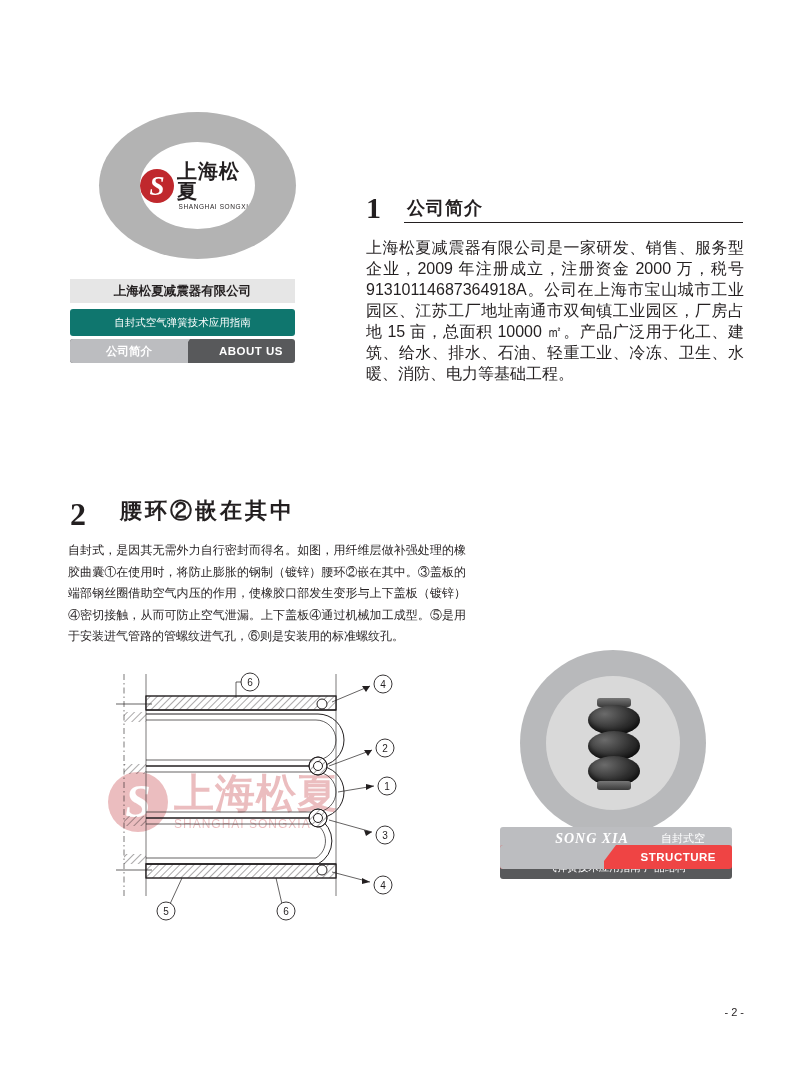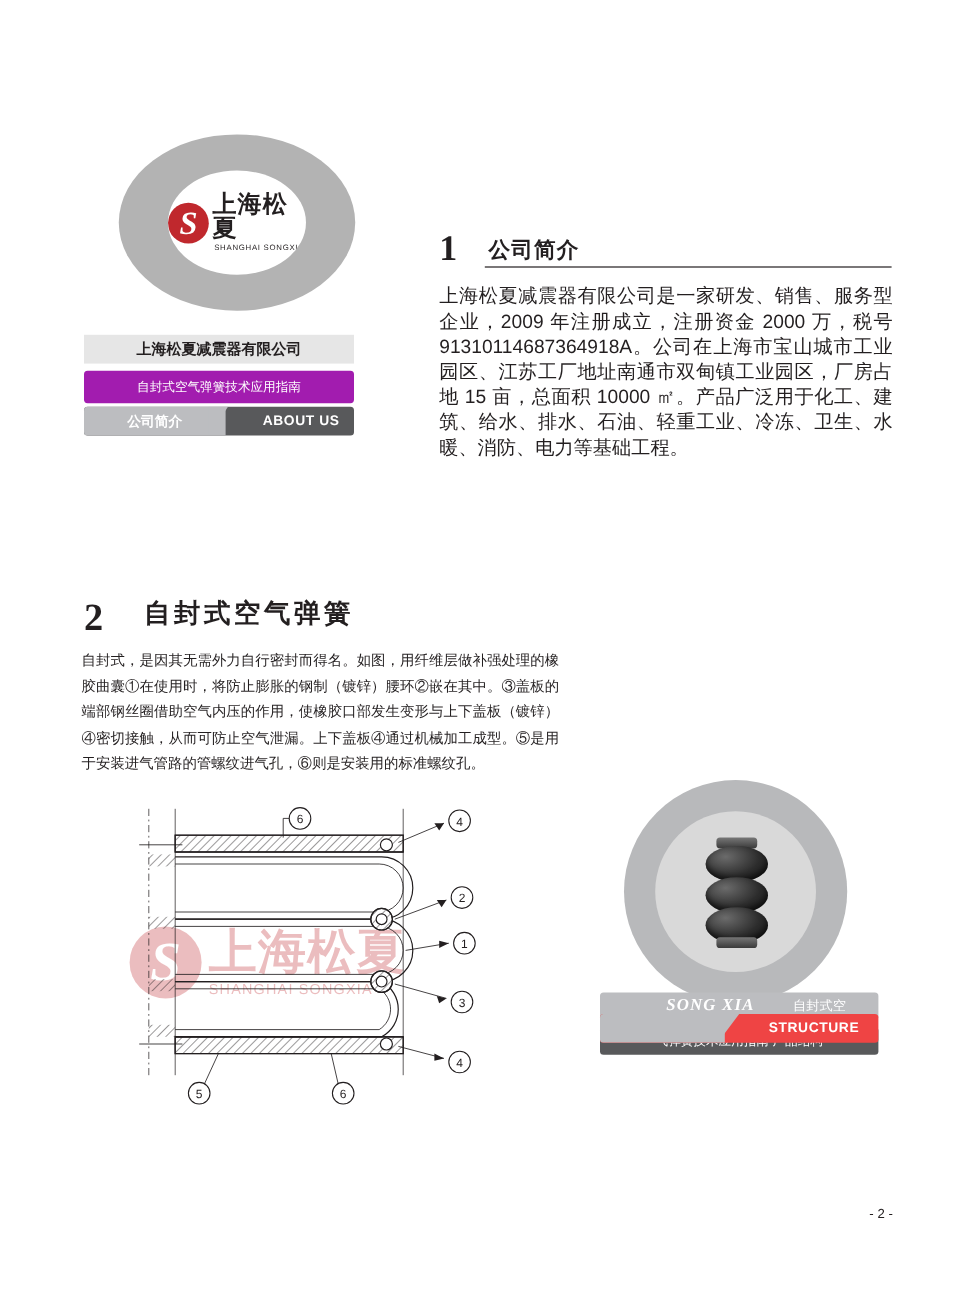--- a/index.html
+++ b/index.html
@@ -95,21 +95,21 @@
     font-size: 12.5px;
     font-weight: bold;
     color: #231f20;
   }
   #bar-guide {
     position: absolute;
     left: 70px;
     top: 309px;
     width: 225px;
     height: 27px;
-    background: #a21caf;
+    background: #0f766e;
     border-radius: 3px;
     display: flex;
     align-items: center;
     justify-content: center;
     font-size: 10.5px;
     color: #ffffff;
   }
   #bar-about {
     position: absolute;
     left: 70px;
@@ -428,21 +428,21 @@
   <div class="tab-slant"></div>
   <div class="right-label">ABOUT US</div>
 </div>
 
 <div id="s1-num">1</div>
 <div id="s1-title">公司简介</div>
 <div id="s1-rule"></div>
 <div id="s1-body">上海松夏减震器有限公司是一家研发、销售、服务型企业，2009 年注册成立，注册资金 2000 万，税号 91310114687364918A。公司在上海市宝山城市工业园区、江苏工厂地址南通市双甸镇工业园区，厂房占地 15 亩，总面积 10000 ㎡。产品广泛用于化工、建筑、给水、排水、石油、轻重工业、冷冻、卫生、水暖、消防、电力等基础工程。</div>
 
 <div id="s2-num">2</div>
-<div id="s2-title">自封式空气弹簧</div>
+<div id="s2-title">腰环②嵌在其中</div>
 <div id="s2-body">自封式，是因其无需外力自行密封而得名。如图，用纤维层做补强处理的橡胶曲囊①在使用时，将防止膨胀的钢制（镀锌）腰环②嵌在其中。③盖板的端部钢丝圈借助空气内压的作用，使橡胶口部发生变形与上下盖板（镀锌）④密切接触，从而可防止空气泄漏。上下盖板④通过机械加工成型。⑤是用于安装进气管路的管螺纹进气孔，⑥则是安装用的标准螺纹孔。</div>
 
 <div id="watermark">
   <div class="wm-s">S</div>
   <div>
     <div class="wm-cn">上海松夏</div>
     <div class="wm-en">SHANGHAI SONGXIA</div>
   </div>
 </div>
 

